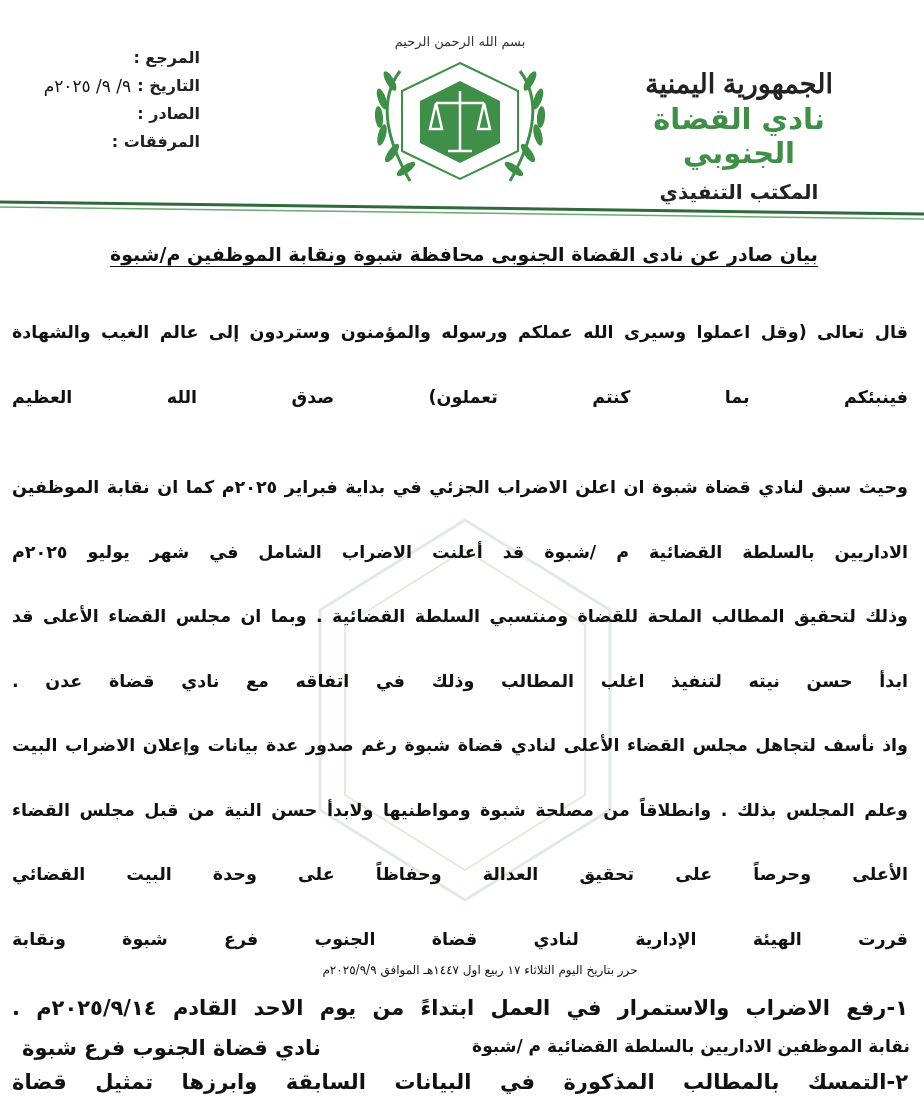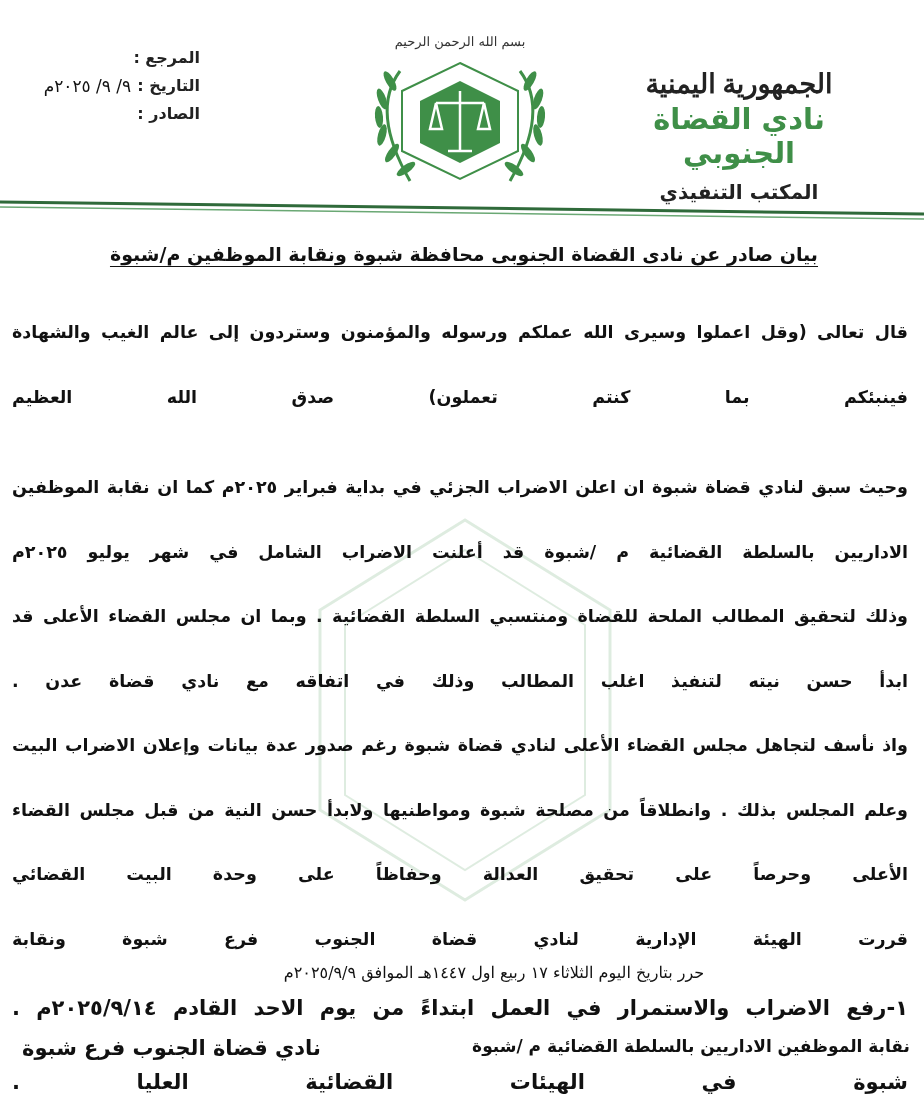--- a/index.html
+++ b/index.html
@@ -5,21 +5,21 @@
   html, body { margin: 0; padding: 0; }
   body {
     width: 924px; height: 1102px; background: #ffffff; position: relative; overflow: hidden;
     font-family: "DejaVu Sans", sans-serif; color: #111;
   }
   .rtl { direction: rtl; }
   .abs { position: absolute; }
 
   
   .hdr-right { right: 40px; top: 68px; width: 290px; text-align: center; }
-  .hdr-country { font-family: Liberation Serif, serif; font-size: 27px; font-weight: bold; color: #222; letter-spacing: 1px; }
+  .hdr-country { font-family: Liberation Sans, sans-serif; font-size: 27px; font-weight: bold; color: #222; letter-spacing: 1px; }
   .hdr-club { font-size: 29px; font-weight: bold; color: #3f8f48; margin-top: 2px; }
   .hdr-office { font-size: 20px; font-weight: bold; color: #222; margin-top: 10px; }
 
   
   .logo-wrap { left: 345px; top: 28px; width: 230px; height: 170px; text-align: center; }
   .basmala { font-family: "DejaVu Serif", serif; font-size: 13px; color: #333; margin-top: 6px; }
   .logo-svg { display: block; margin: 2px auto 0; }
 
   
   .meta { left: 10px; top: 44px; width: 190px; font-size: 16px; }
@@ -31,21 +31,21 @@
   .divider { left: 0; top: 196px; width: 924px; height: 30px; }
 
   
   .title { right: 40px; top: 243px; width: 840px; text-align: center; font-size: 19px; font-weight: bold; }
   .title span { text-decoration: underline; text-underline-offset: 5px; }
   .body { right: 16px; top: 283px; width: 896px; font-size: 17.5px; font-weight: bold; line-height: 30.5px; text-align: justify; text-align-last: justify; }
   .line { display: block; white-space: nowrap; margin-top: 34px; }
   .gap { height: 26px; }
   .res { font-size: 21px; line-height: 40px; }
 
-  .footer-date { left: 244px; top: 963px; width: 500px; text-align: center; font-family: "DejaVu Serif", serif; font-size: 16px; }
+  .footer-date { left: 230px; top: 963px; width: 500px; text-align: center; font-family: "DejaVu Serif", serif; font-size: 12px; }
   .sig-right { right: 14px; top: 1036px; font-size: 17px; font-weight: bold; }
   .sig-left { left: 22px; top: 1036px; font-size: 21px; font-weight: bold; }
 
   .watermark { left: 300px; top: 500px; width: 330px; height: 420px; opacity: 0.25; }
 </style>
 </head>
 <body>
 
 <svg class="abs watermark" viewBox="0 0 330 420">
   <polygon points="165,20 310,110 310,310 165,400 20,310 20,110" fill="none" stroke="#7fb585" stroke-width="3"></polygon>
@@ -101,20 +101,24 @@
     <span class="meta-value"></span>
   </div>
   <div class="meta-row">
     <span class="meta-label">التاريخ :</span>
     <span class="meta-value">٩/ ٩/ ٢٠٢٥م</span>
   </div>
   <div class="meta-row">
     <span class="meta-label">الصادر :</span>
     <span class="meta-value"></span>
   </div>
+  <div class="meta-row">
+    <span class="meta-label">المرفقات :</span>
+    <span class="meta-value"></span>
+  </div>
 </div>
 
 <svg class="abs divider" viewBox="0 0 924 30" preserveAspectRatio="none">
   <line x1="0" y1="6" x2="924" y2="18" stroke="#2f6a3a" stroke-width="3"></line>
   <line x1="0" y1="11" x2="924" y2="23" stroke="#6aa874" stroke-width="1.5"></line>
 </svg>
 
 <div class="abs title rtl">
   <span>بيان صادر عن نادى القضاة الجنوبى محافظة شبوة ونقابة الموظفين م/شبوة</span>
 </div>
@@ -125,18 +129,19 @@
   <div class="gap"></div>
   <span class="line">وحيث سبق لنادي قضاة شبوة ان اعلن الاضراب الجزئي في بداية فبراير ٢٠٢٥م كما ان نقابة الموظفين</span>
   <span class="line">الاداريين بالسلطة القضائية م /شبوة قد أعلنت الاضراب الشامل في شهر يوليو ٢٠٢٥م</span>
   <span class="line">وذلك لتحقيق المطالب الملحة للقضاة ومنتسبي السلطة القضائية . وبما ان مجلس القضاء الأعلى قد</span>
   <span class="line">ابدأ حسن نيته لتنفيذ اغلب المطالب وذلك في اتفاقه مع نادي قضاة عدن .</span>
   <span class="line">واذ نأسف لتجاهل مجلس القضاء الأعلى لنادي قضاة شبوة رغم صدور عدة بيانات وإعلان الاضراب البيت</span>
   <span class="line">وعلم المجلس بذلك . وانطلاقاً من مصلحة شبوة ومواطنيها ولابدأ حسن النية من قبل مجلس القضاء</span>
   <span class="line">الأعلى وحرصاً على تحقيق العدالة وحفاظاً على وحدة البيت القضائي</span>
   <span class="line">قررت الهيئة الإدارية لنادي قضاة الجنوب فرع شبوة ونقابة</span>
   <span class="line res">١-رفع الاضراب والاستمرار في العمل ابتداءً من يوم الاحد القادم ٢٠٢٥/٩/١٤م .</span>
+  <span class="line res">٢-التمسك بالمطالب المذكورة في البيانات السابقة وابرزها تمثيل قضاة</span>
   <span class="line res">شبوة في الهيئات القضائية العليا .</span>
 </div>
 
 <div class="abs footer-date rtl">حرر بتاريخ اليوم الثلاثاء ١٧ ربيع اول ١٤٤٧هـ الموافق ٢٠٢٥/٩/٩م</div>
 <div class="abs sig-right rtl">نقابة الموظفين الاداريين بالسلطة القضائية م /شبوة</div>
 <div class="abs sig-left rtl">نادي قضاة الجنوب فرع شبوة</div>
 
 </body></html>

